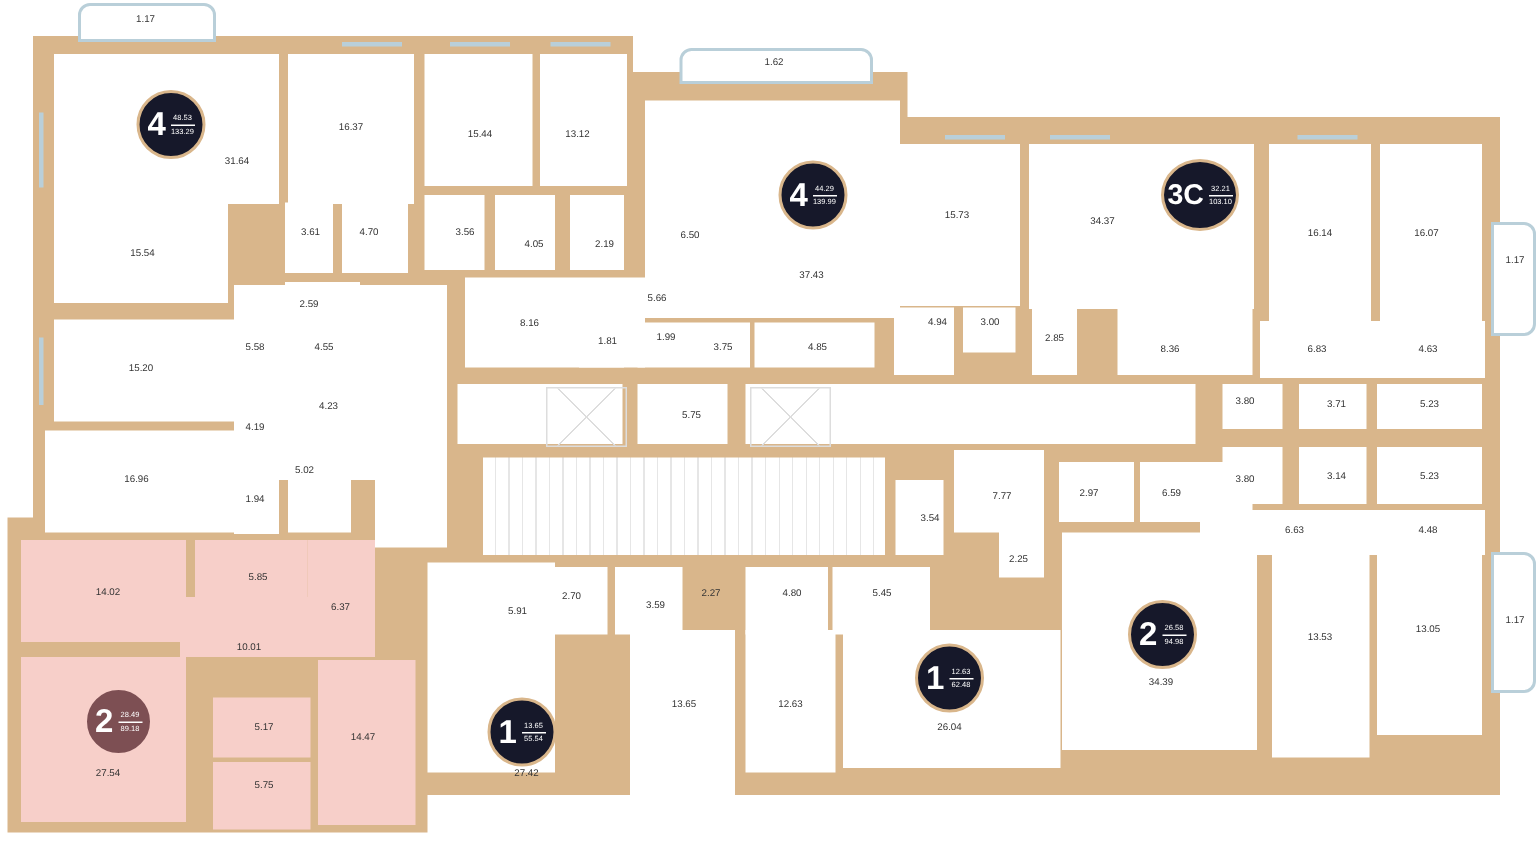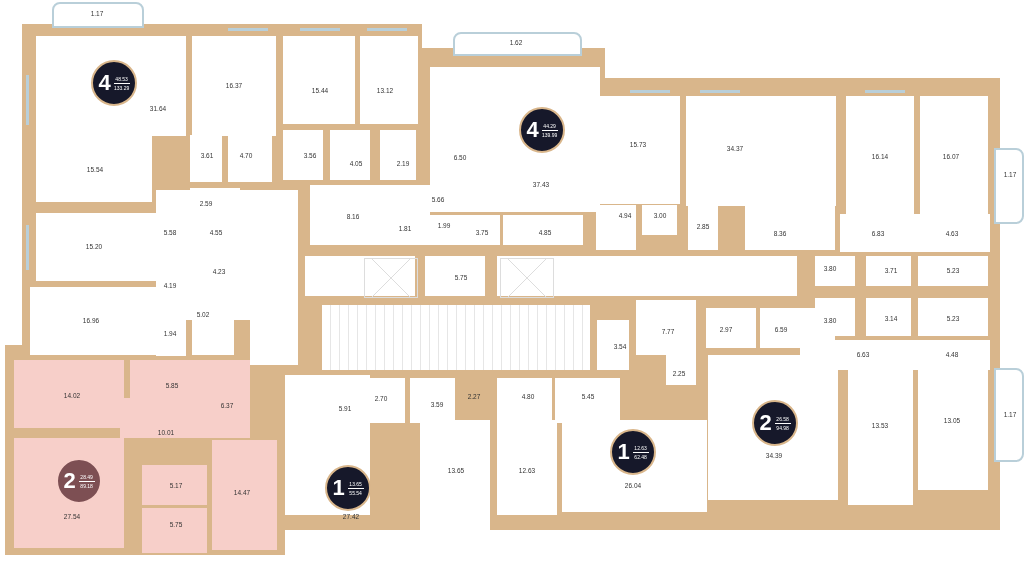--- a/index.html
+++ b/index.html
@@ -214,20 +214,28 @@
       </span>
   </div>
   <div class="badge" style="left:542px;top:130px;">
     <span class="num">4</span>
     <span class="frac">
         <span>44.29</span>
         <span class="bar"></span>
         <span>139.99</span>
       </span>
   </div>
+  <div class="badge" style="left:800px;top:130px;width:52px;height:48px;">
+    <span class="num" style="font-size:19px;">3С</span>
+    <span class="frac">
+        <span>32.21</span>
+        <span class="bar"></span>
+        <span>103.10</span>
+      </span>
+  </div>
   <div class="badge sel" style="left:79px;top:481px;">
     <span class="num">2</span>
     <span class="frac">
         <span>28.49</span>
         <span class="bar"></span>
         <span>89.18</span>
       </span>
   </div>
   <div class="badge" style="left:348px;top:488px;">
     <span class="num">1</span>

